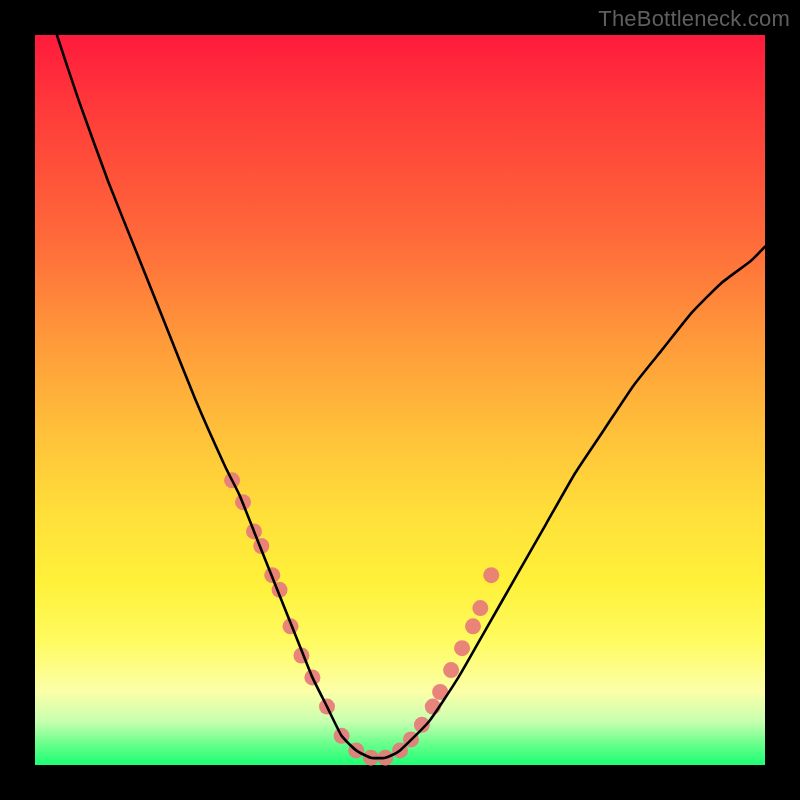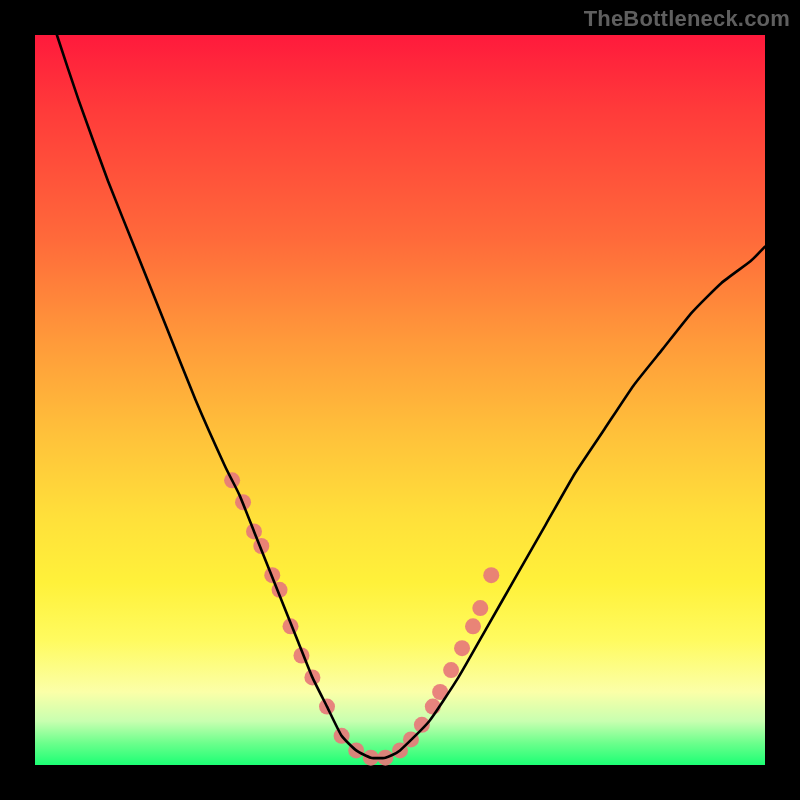--- a/index.html
+++ b/index.html
@@ -37,21 +37,21 @@
       #c8ffb0 94%,
       #6cff8c 97%,
       #1cff74 100%);
   }
   .watermark {
     position: absolute;
     top: 6px;
     right: 10px;
     color: #5f5f5f;
     font-size: 22px;
-    font-weight: 700;
+    font-weight: 400;
     letter-spacing: 0.2px;
     z-index: 20;
     user-select: none;
   }
   svg.curve {
     position: absolute;
     left: 0;
     top: 0;
     width: 730px;
     height: 730px;

